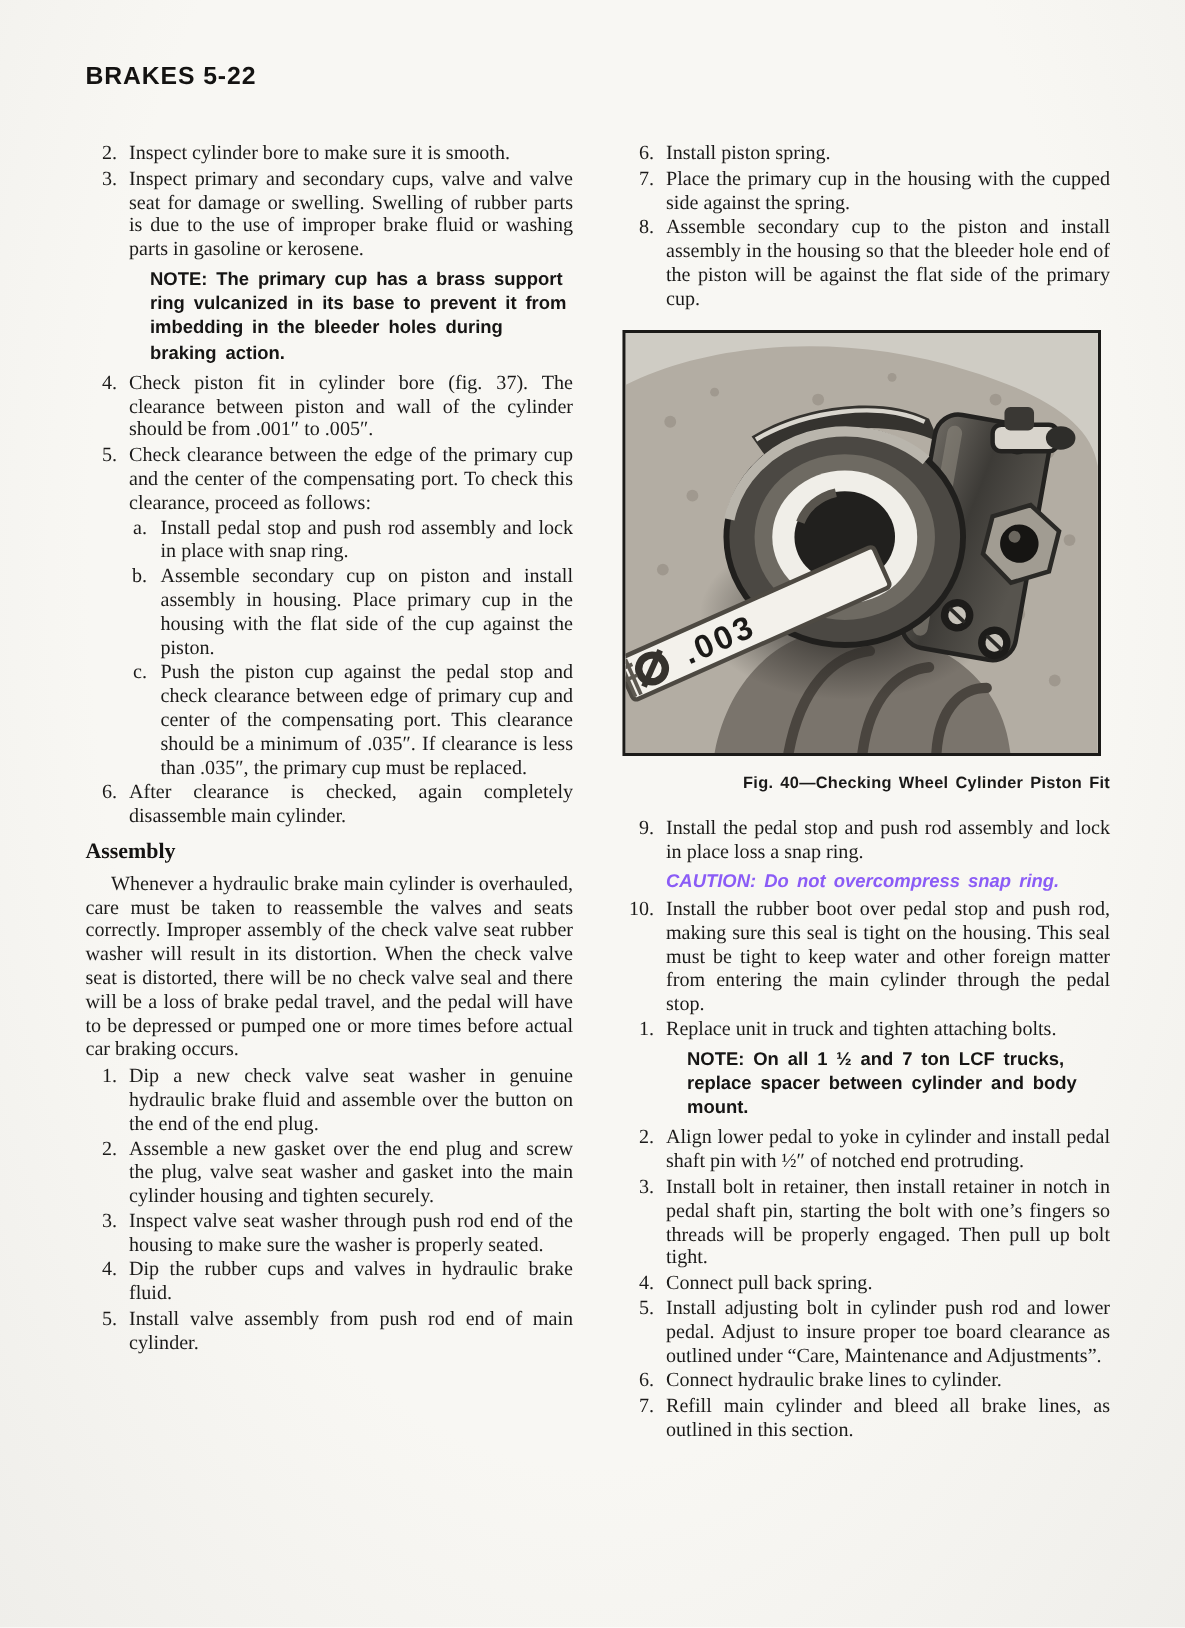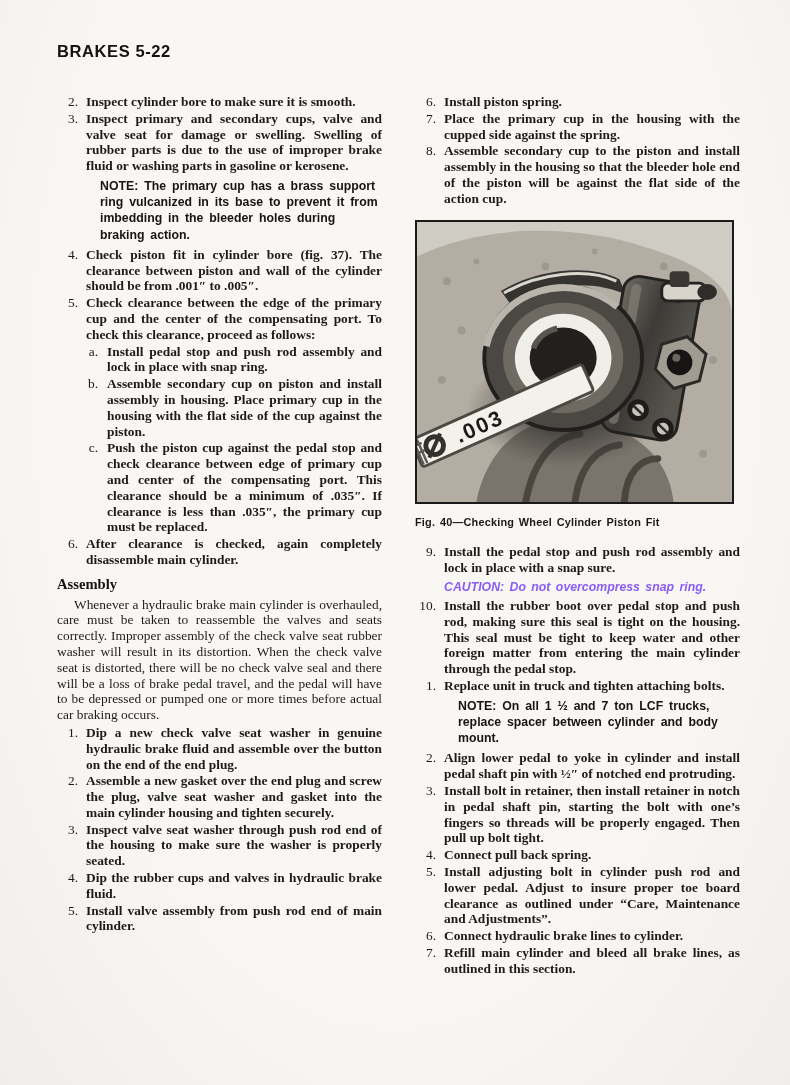--- a/index.html
+++ b/index.html
@@ -14,21 +14,21 @@
     font-family:"Liberation Sans", sans-serif;
     font-weight:bold;font-size:16.5px;letter-spacing:.6px;color:#141312;text-align:center;
   }
   .columns{
     position:absolute;left:57px;top:94px;width:683px;
     display:flex;gap:33px;
   }
   .col{width:325px;flex:0 0 325px;}
   .item{display:flex;margin:0 0 1px 0;}
   .item .num{flex:0 0 21px;text-align:right;margin-right:8px;white-space:nowrap;}
-  .item .txt{flex:1;text-align:justify;font-weight:bold;}
+  .item .txt{flex:1;text-align:justify;}
   .subitem{margin-left:26px;}
   .subitem .num{flex:0 0 15px;margin-right:9px;}
   .note{
     margin:4px 0 4px 43px;
     font-family:"Liberation Sans", sans-serif;
     font-weight:bold;font-size:12.3px;line-height:16.2px;
     word-spacing:2.5px;color:#161514;
   }
   .caution{
     margin:3px 0 3px 29px;
@@ -41,21 +41,21 @@
   }
   .intro{text-align:justify;text-indent:17px;margin:0 0 2px 0;}
   .figure{
     margin:13px 0 0 0;
     border:2px solid #1b1a18;
     width:319px;height:284px;box-sizing:border-box;
     background:#d6d3cc;
   }
   .figure svg{display:block;width:100%;height:100%;}
   .figure-caption{
-    margin:11px 0 14px 0;text-align:left;
+    margin:11px 0 14px 0;text-align:right;
     font-family:"Liberation Sans", sans-serif;
     font-weight:bold;font-size:10.9px;letter-spacing:.2px;word-spacing:1.5px;color:#1a1918;
   }
   .gauge-text{
     font-family:"Liberation Sans", sans-serif;
     font-weight:bold;letter-spacing:2px;
   }
 </style>
 </head>
 <body>
@@ -137,21 +137,21 @@
       <div class="item">
         <span class="num">6.</span>
         <div class="txt">Install piston spring.</div>
       </div>
       <div class="item">
         <span class="num">7.</span>
         <div class="txt">Place the primary cup in the housing with the cupped side against the spring.</div>
       </div>
       <div class="item">
         <span class="num">8.</span>
-        <div class="txt">Assemble secondary cup to the piston and install assembly in the housing so that the bleeder hole end of the piston will be against the flat side of the action cup.</div>
+        <div class="txt">Assemble secondary cup to the piston and install assembly in the housing so that the bleeder hole end of the piston will be against the flat side of the primary cup.</div>
       </div>
 
       <div class="figure">
         <svg viewBox="0 0 319 284">
           <defs>
             <linearGradient id="metal" x1="0" y1="0" x2="1" y2="1">
               <stop offset="0" stop-color="#8f8b83"></stop>
               <stop offset="0.45" stop-color="#43413d"></stop>
               <stop offset="1" stop-color="#26argila" stop-opacity="0"></stop>
               <stop offset="1" stop-color="#262523"></stop>
@@ -238,21 +238,21 @@
                 <line x1="-87" y1="0" x2="-77" y2="0"></line>
             </g>
             <text class="gauge-text" x="-42" y="8" font-size="22" fill="#1b1a18">.003</text>
           </g>
         </svg>
       </div>
       <div class="figure-caption">Fig. 40—Checking Wheel Cylinder Piston Fit</div>
 
       <div class="item">
         <span class="num">9.</span>
-        <div class="txt">Install the pedal stop and push rod assembly and lock in place with a snap sure.</div>
+        <div class="txt">Install the pedal stop and push rod assembly and lock in place loss a snap ring.</div>
       </div>
 
       <div class="caution">CAUTION: Do not overcompress snap ring.</div>
 
       <div class="item">
         <span class="num">10.</span>
         <div class="txt">Install the rubber boot over pedal stop and push rod, making sure this seal is tight on the housing. This seal must be tight to keep water and other foreign matter from entering the main cylinder through the pedal stop.</div>
       </div>
 
 

